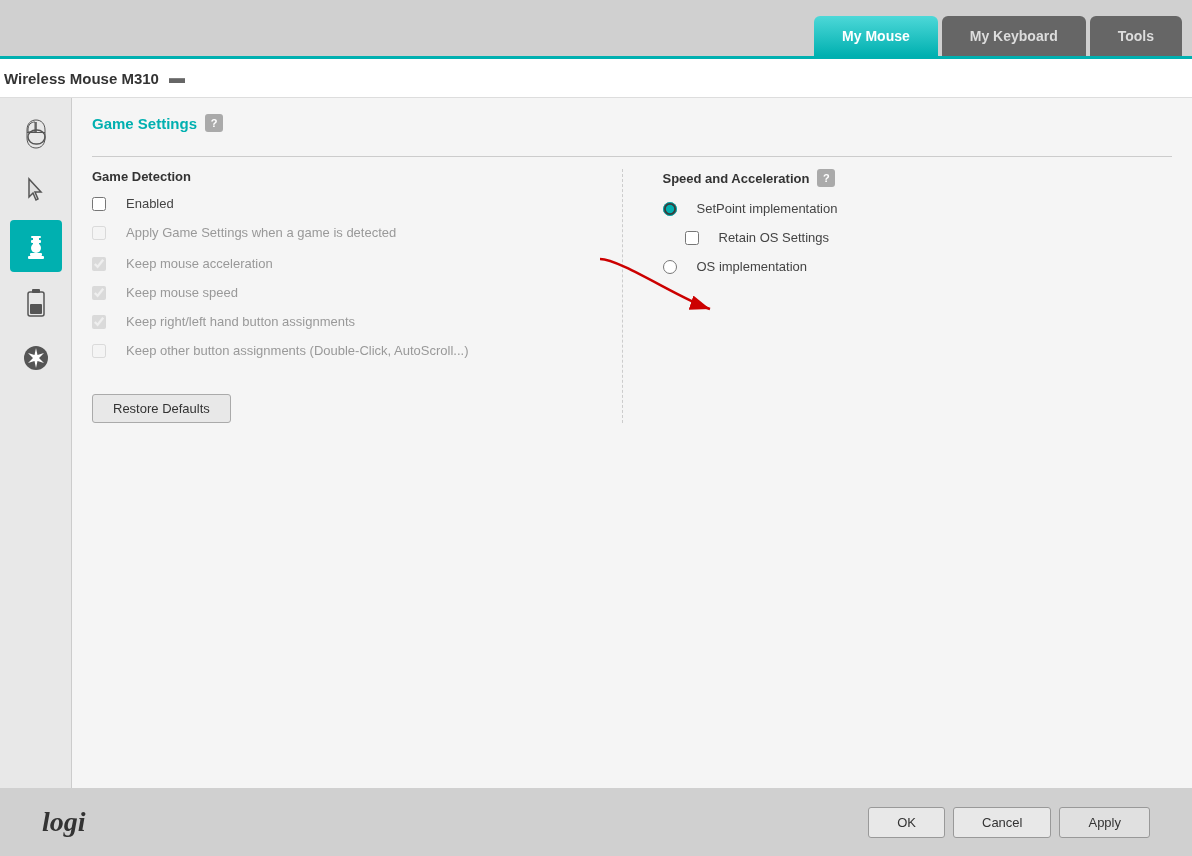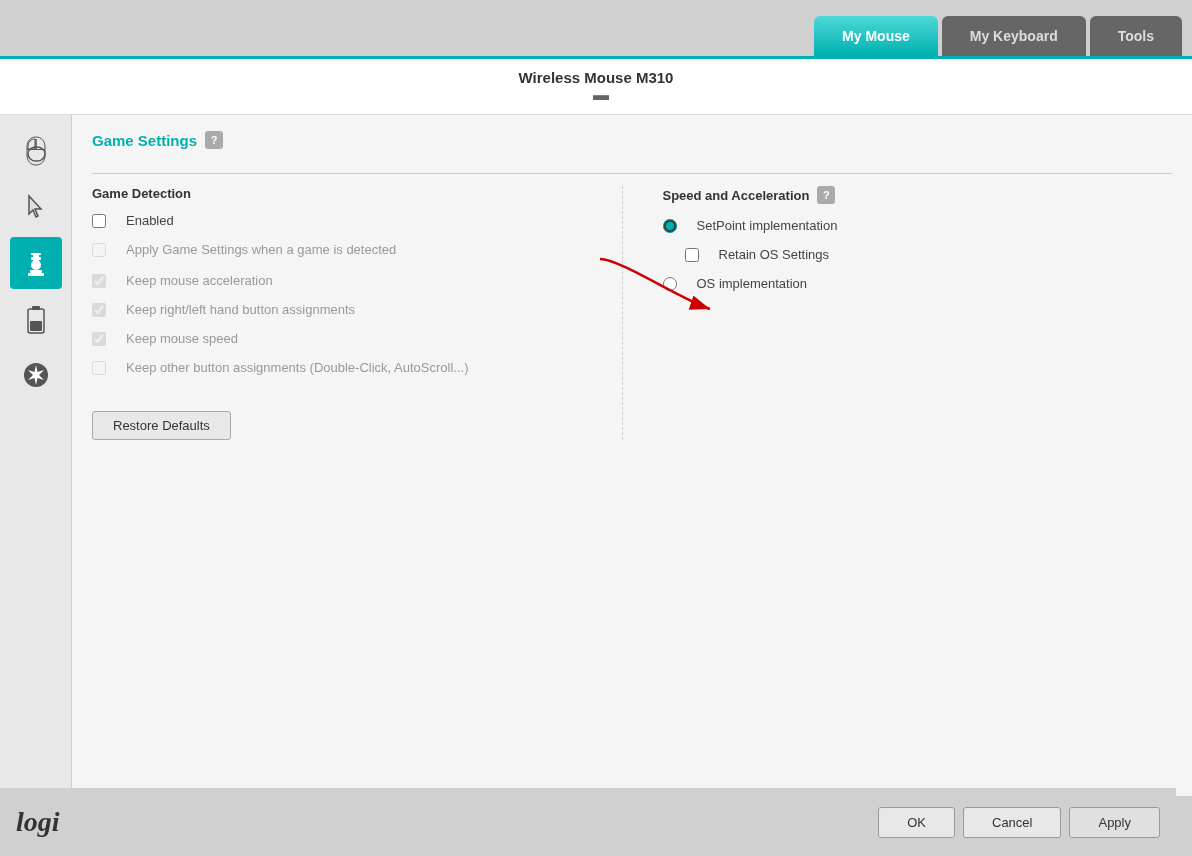--- a/index.html
+++ b/index.html
@@ -90,27 +90,26 @@
     .content-area {
       flex: 1;
       padding: 16px 20px;
       overflow-y: auto;
     }
 
     
     .device-header {
       display: flex;
       align-items: center;
-      padding: 10px 20px;
+      padding: 10px 4px;
       background: white;
       border-bottom: 1px solid #ddd;
       font-weight: bold;
       font-size: 15px;
       color: #333;
-      flex-direction: column;
     }
     .device-header .battery-icon {
       margin-left: 10px;
       font-size: 16px;
       color: #666;
     }
 
     .main-inner {
       flex: 1;
       display: flex;
@@ -221,27 +220,27 @@
       font-size: 13px;
       color: #333;
       margin-top: 22px;
     }
 
     
     .bottom-bar {
       position: absolute;
       bottom: 0;
       left: 0;
-      right: 16px;
+      right: 0;
       height: 68px;
       background: #d0d0d0;
       display: flex;
       align-items: center;
       justify-content: space-between;
-      padding: 0 16px;
+      padding: 0 42px;
     }
     .logi-logo {
       font-size: 28px;
       font-weight: bold;
       color: #333;
       font-style: italic;
       font-family: Georgia, serif;
     }
     .bottom-buttons {
       display: flex;
@@ -350,27 +349,27 @@
             <div class="section-divider"></div>
 
             
 
             <div class="form-item disabled">
               <input type="checkbox" id="keep_accel" checked="" disabled="" style="">
               <label for="keep_accel">Keep mouse acceleration</label>
             </div>
 
             <div class="form-item disabled">
+              <input type="checkbox" id="keep_speed" checked="" disabled="" style="">
+              <label for="keep_speed">Keep mouse speed</label>
+            </div>
+
+            <div class="form-item disabled">
               <input type="checkbox" id="keep_buttons" checked="" disabled="" style="">
               <label for="keep_buttons">Keep right/left hand button assignments</label>
-            </div>
-
-            <div class="form-item disabled">
-              <input type="checkbox" id="keep_speed" checked="" disabled="" style="">
-              <label for="keep_speed">Keep mouse speed</label>
             </div>
 
 
             <div class="form-item disabled">
               <input type="checkbox" id="keep_other" disabled="" style="">
               <label for="keep_other">Keep other button assignments (Double-Click, AutoScroll...)</label>
             </div>
 
             <button class="restore-btn">Restore Defaults</button>
           </div>

